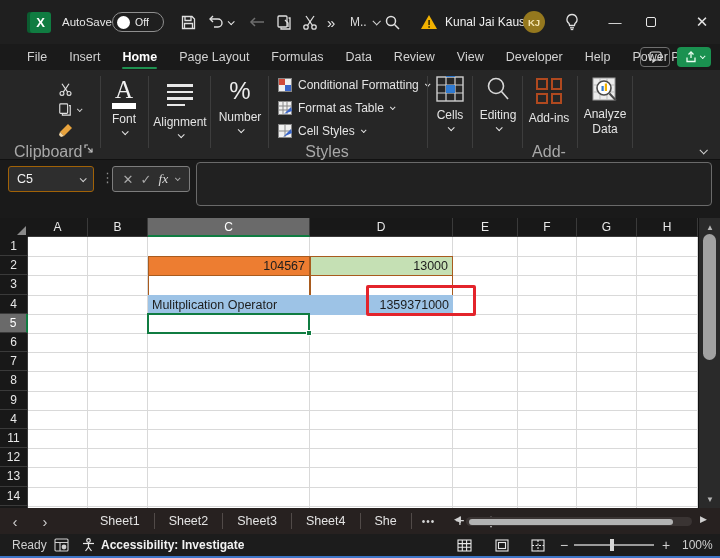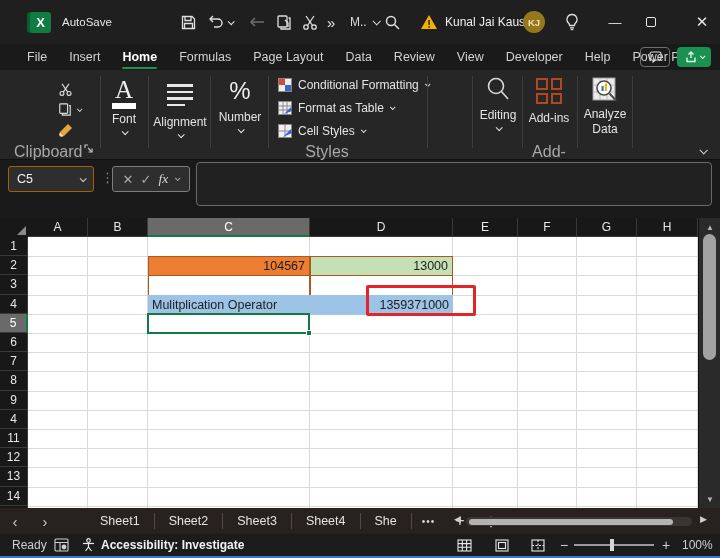--- a/index.html
+++ b/index.html
@@ -91,20 +91,26 @@
 </head>
 <body>
 
 <div class="window">
 
   <div class="titlebar">
     <div class="item" style="left:30px">
         <span class="excel-logo">X</span>
       </div>
     <div class="item autosave-label" style="left:62px">AutoSave</div>
+    <div class="item" style="left:112px">
+      <span class="pill">
+          <span class="knob"></span>
+          <span class="state">Off</span>
+        </span>
+    </div>
     <div class="item tb-icon" style="left:180px">
       <svg width="17" height="17" viewBox="0 0 17 17" fill="none" stroke="#e0e0e0" stroke-width="1.3">
         <path d="M2.5 2.5 h9.5 l2.5 2.5 v9.5 h-12 z"></path>
           <path d="M5 2.5 v4 h6 v-4"></path>
           <path d="M4.5 14.5 v-5 h8 v5"></path>
       </svg>
     </div>
     <div class="item tb-icon" style="left:207px">
       <svg width="18" height="16" viewBox="0 0 18 16" fill="none" stroke="#e0e0e0" stroke-width="1.4">
         <path d="M3 5 h8 a4 4 0 0 1 0 8 h-4"></path>
@@ -169,22 +175,22 @@
         <span class="maxbox"></span>
       </div>
     <div class="item winbtn" style="left:687px;font-size:15px">✕</div>
   </div>
 
   <div class="menubar">
     <div id="menu-items" style="display:flex">
         <div class="menu-item">File</div>
         <div class="menu-item">Insert</div>
         <div class="menu-item active">Home</div>
+        <div class="menu-item">Page Layout</div>
         <div class="menu-item">Formulas</div>
-        <div class="menu-item">Page Layout</div>
         <div class="menu-item">Data</div>
         <div class="menu-item">Review</div>
         <div class="menu-item">View</div>
         <div class="menu-item">Developer</div>
         <div class="menu-item">Help</div>
         <div class="menu-item">Power Pivot</div>
       </div>
     <div class="comment-btn">
       <svg width="13" height="12" viewBox="0 0 13 12" fill="none" stroke="#d8d8d8" stroke-width="1.2">
         <rect x="1" y="1" width="11" height="8" rx="2"></rect>
@@ -284,20 +290,30 @@
         <rect x="0.5" y="0.5" width="13" height="13" fill="#f0f0f0" stroke="#888"></rect>
         <path d="M0.5 7 H13.5 M7 0.5 V13.5" stroke="#888" stroke-width="1"></path>
         <path d="M5 13 L13 5 L14 9 Z" fill="#3a66c9"></path>
       </svg>
       <span>Cell Styles</span>
         <span class="chev" style="width:4px;height:4px"></span>
     </div>
     <div class="grp-label" style="left:284px;width:86px">Styles</div>
     <div class="rsep" style="left:427px"></div>
 
+    <div class="big-btn" style="left:429px;top:6px;width:42px">
+      <svg width="28" height="26" viewBox="0 0 28 26">
+        <rect x="1" y="1" width="26" height="24" fill="none" stroke="#cfcfcf" stroke-width="1.4"></rect>
+        <path d="M1 9 H27 M1 17 H27 M10 1 V25 M19 1 V25" stroke="#cfcfcf" stroke-width="1.2"></path>
+        <rect x="10" y="9" width="9" height="8" fill="#2f7ad1"></rect>
+        <path d="M10 0 h9" stroke="#2f7ad1" stroke-width="2"></path>
+      </svg>
+      <span class="lbl" style="margin-top:6px">Cells</span>
+      <span class="chev"></span>
+    </div>
     <div class="rsep" style="left:472px"></div>
 
     <div class="big-btn" style="left:474px;top:6px;width:48px">
       <svg width="26" height="26" viewBox="0 0 26 26" fill="none" stroke="#d8d8d8" stroke-width="1.6">
         <circle cx="11" cy="10" r="7.5"></circle>
           <path d="M16.5 15.5 L23 23"></path>
       </svg>
       <span class="lbl" style="margin-top:6px">Editing</span>
       <span class="chev"></span>
     </div>

